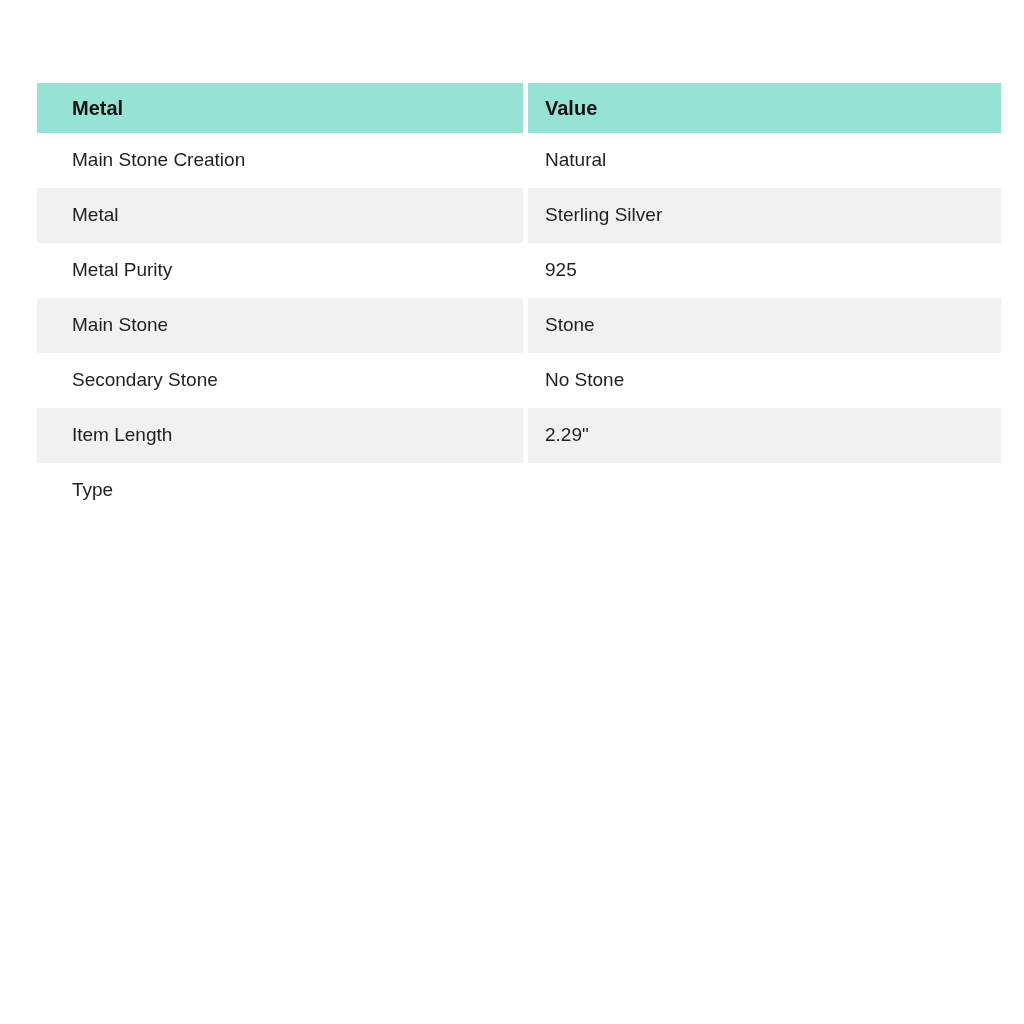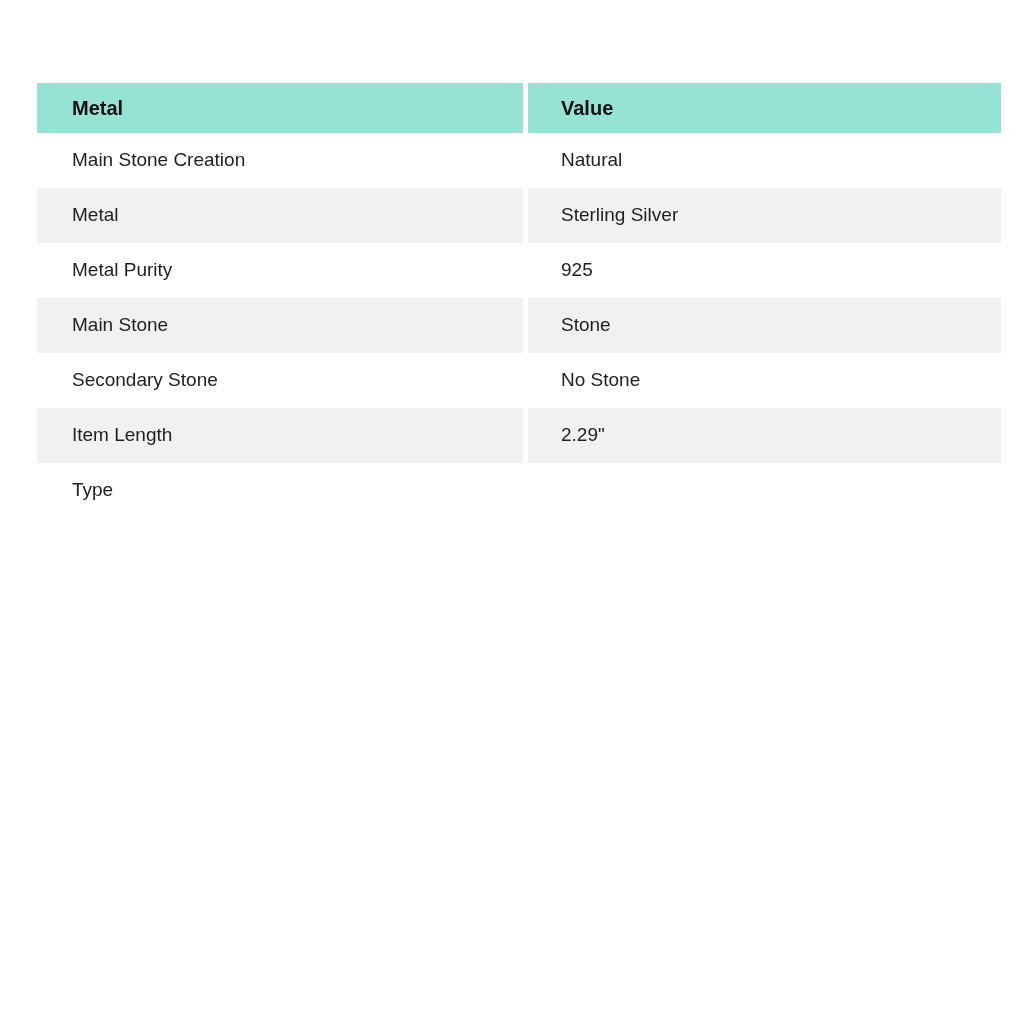--- a/index.html
+++ b/index.html
@@ -42,21 +42,21 @@
     white-space: nowrap;
     overflow: hidden;
   }
   .cell.name-col {
     width: 486px;
     flex: 0 0 486px;
     padding-left: 35px;
   }
   .cell.value-col {
     flex: 1 1 auto;
-    padding-left: 33px;
+    padding-left: 17px;
   }
   .row.header .cell {
     background: #96e3d6;
     font-weight: 700;
     font-size: 20px;
     color: #111111;
   }
   .row.striped .cell {
     background: #f1f1f1;
   }

